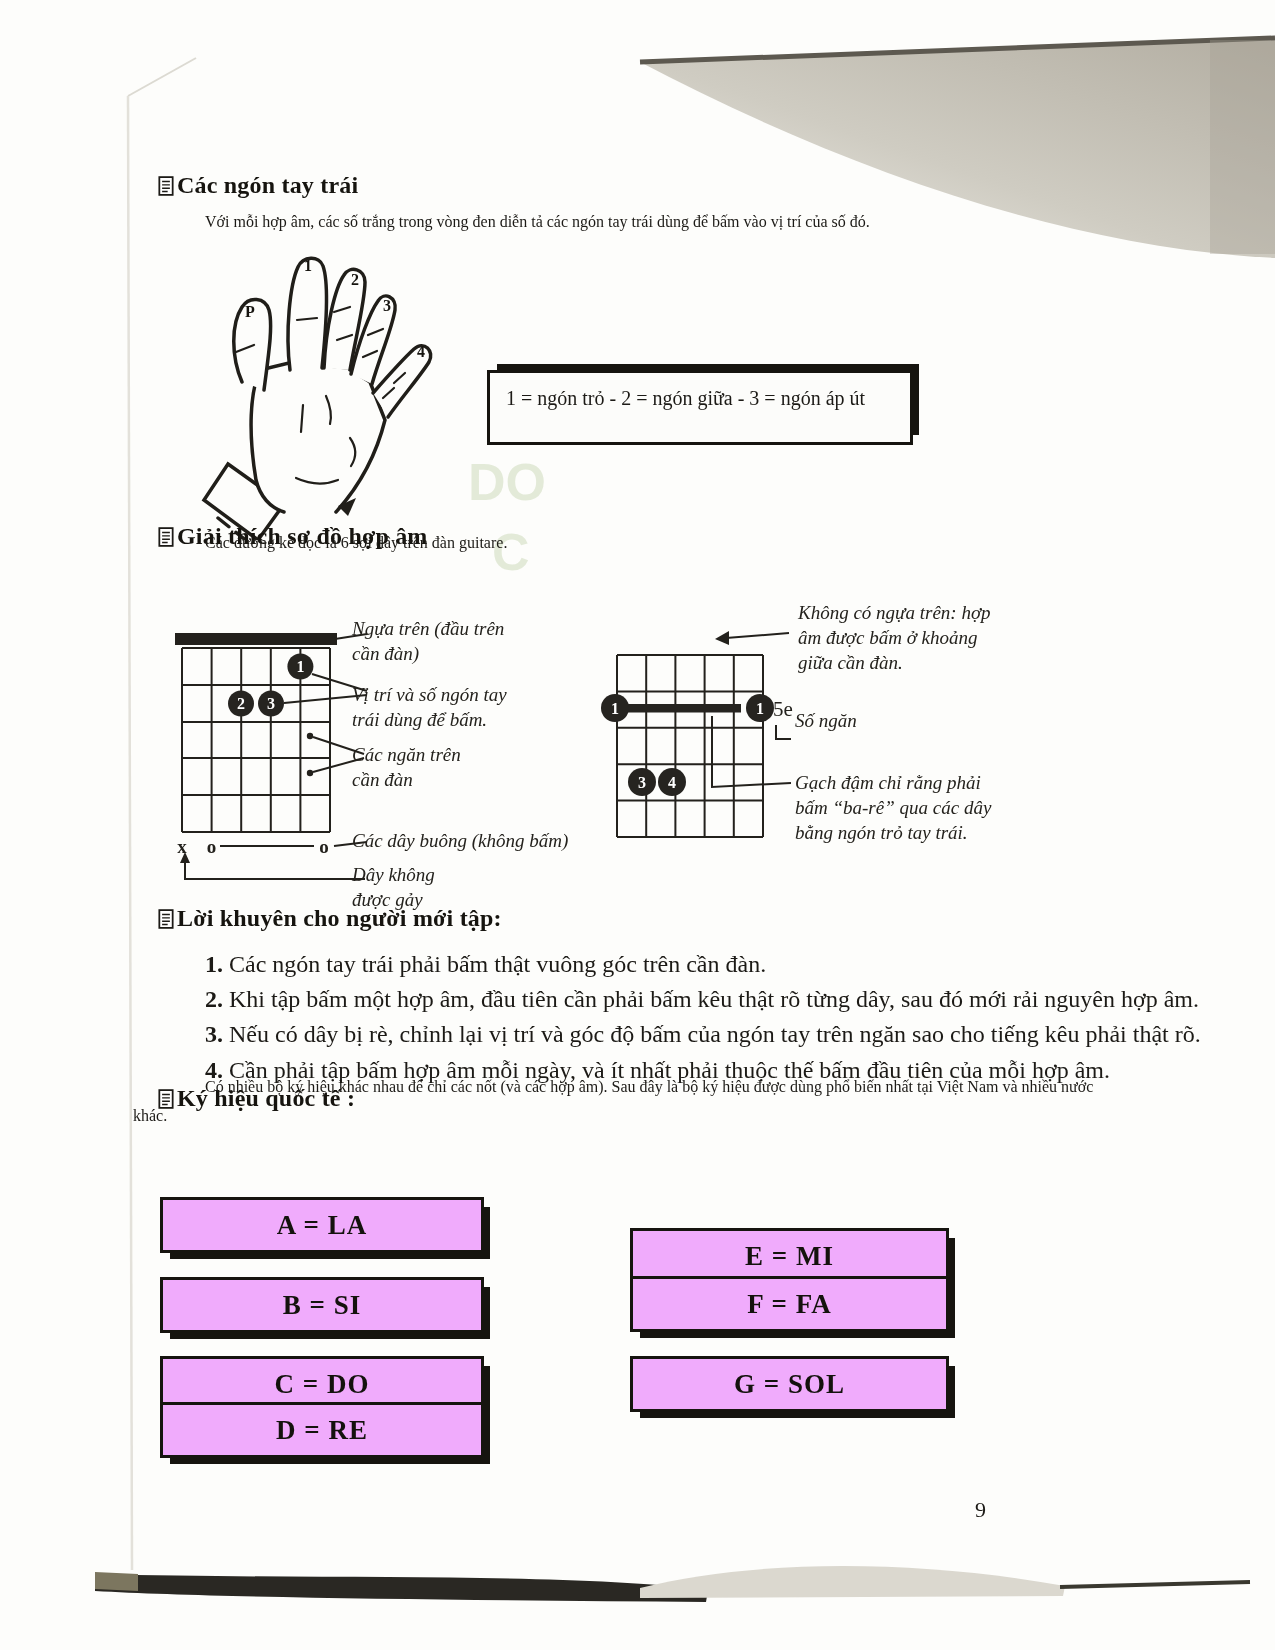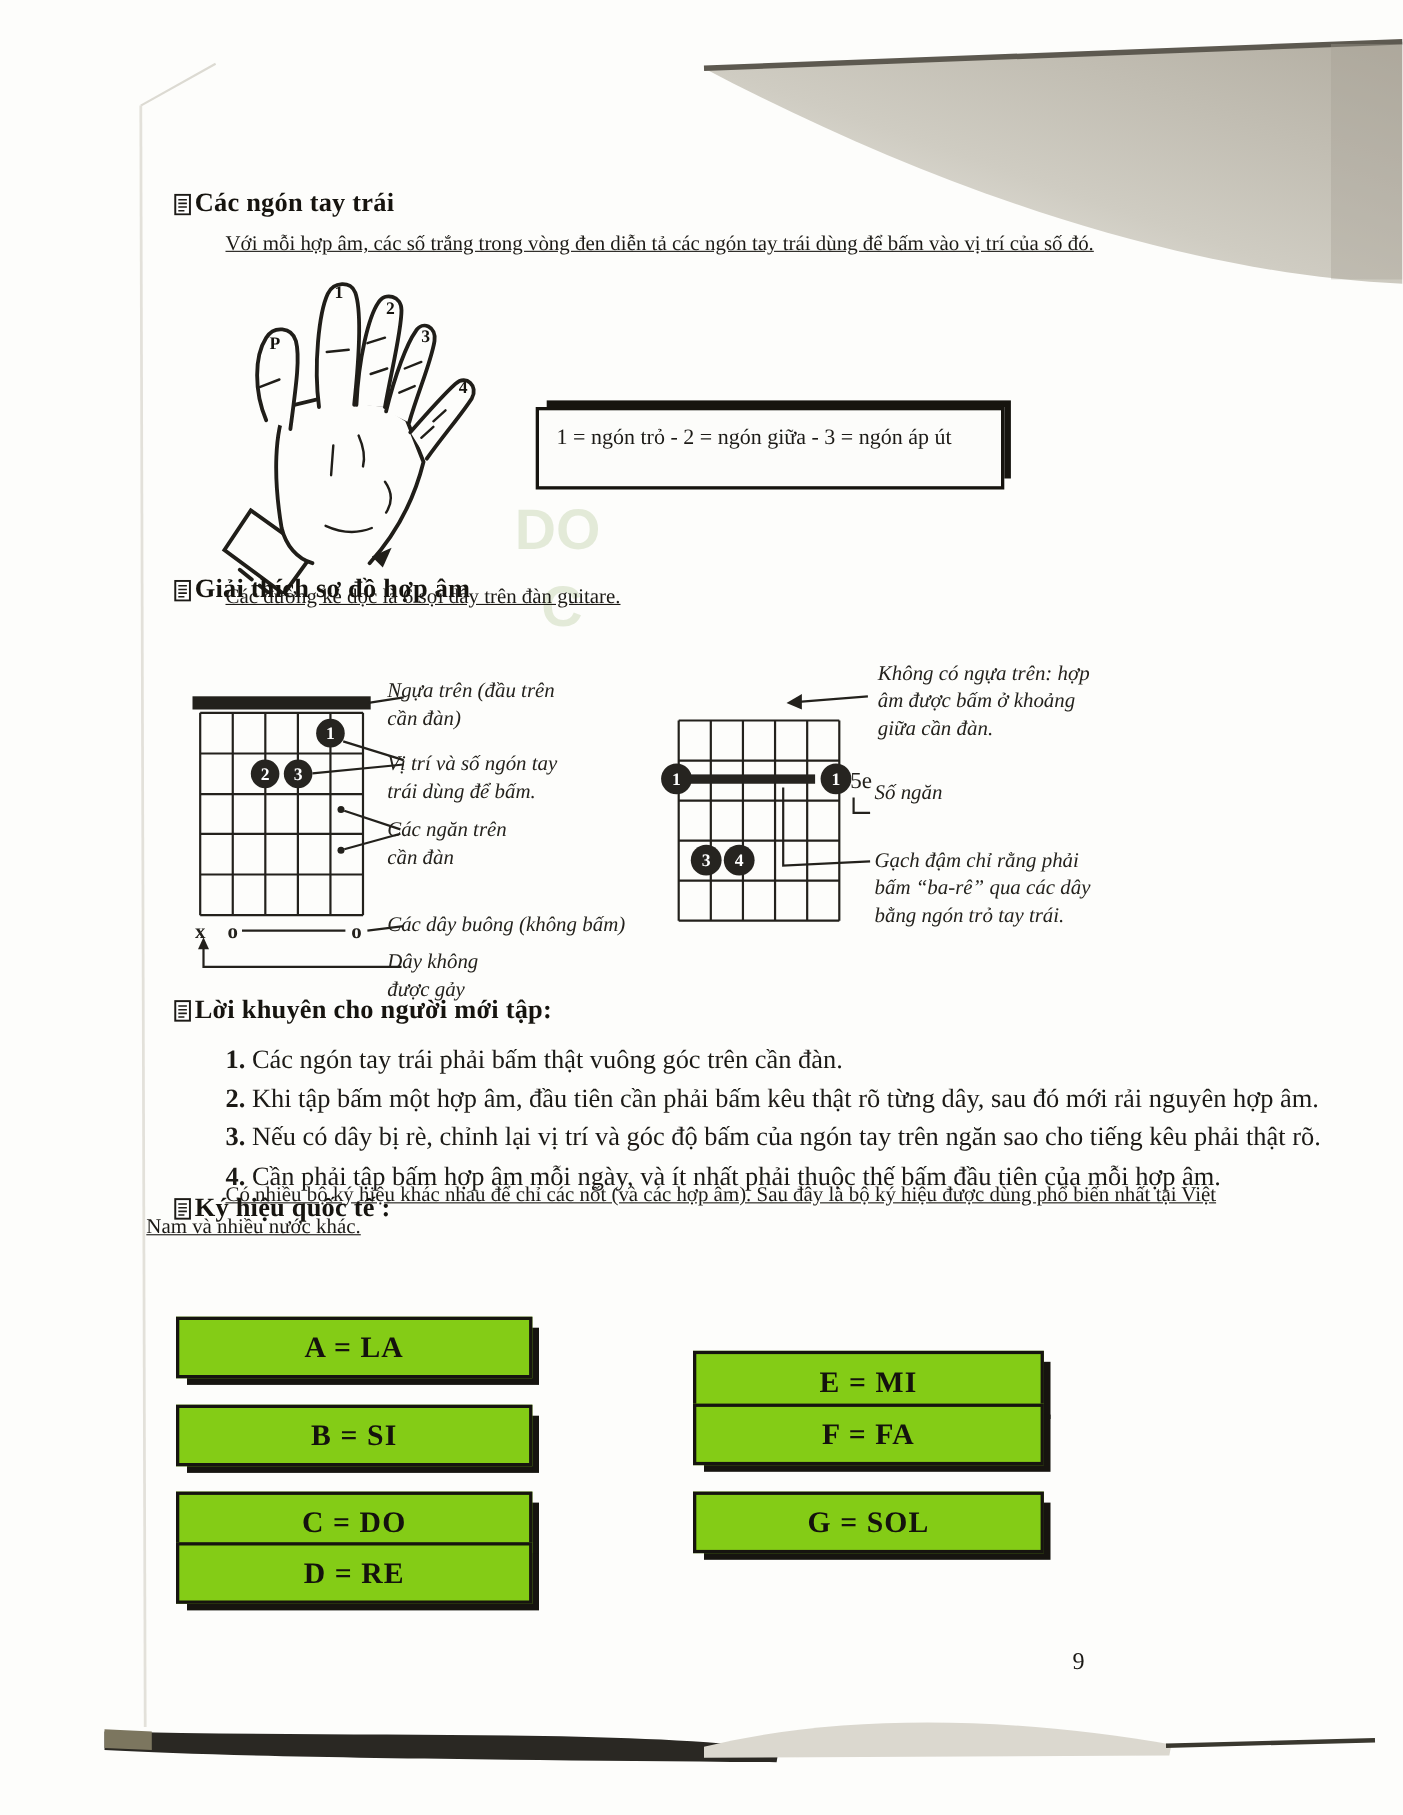--- a/index.html
+++ b/index.html
@@ -8,33 +8,33 @@
     background:#fdfdfb;overflow:hidden;
     font-family:"Liberation Serif","DejaVu Serif",serif;
     color:#1c1a16;
   }
   .abs{position:absolute;}
   .heading{
     display:flex;align-items:center;gap:3px;
     font-size:24px;font-weight:700;color:#16140f;letter-spacing:.2px;
   }
   .doc-icon{width:16px;height:20px;flex:0 0 auto;}
-  .body-text{font-size:19px;line-height:29px;text-decoration:underline;}
+  .body-text{font-size:16px;line-height:29px;}
   .indent{text-indent:72px;}
   .ann{font-style:italic;font-size:19px;line-height:25px;color:#24221d;}
   .legend-box{
     width:388px;padding:10px 16px 28px 16px;
     background:#fcfcfa;border:3px solid #16140f;
     box-shadow:8px -8px 0 -2px #16140f;
     font-size:20px;line-height:31px;font-weight:500;
   }
   .advice-item{font-size:24px;white-space:nowrap;}
   .advice-item .num{font-weight:700;margin-right:6px;}
   .note-box{
-    background:#84cc16;border:3px solid #16140f;
+    background:#f0abfc;border:3px solid #16140f;
     box-shadow:8px 8px 0 -2px #16140f;
     text-align:center;font-size:27px;font-weight:700;
     line-height:50px;height:50px;letter-spacing:1px;color:#14120d;
   }
   .note-left{width:318px;left:160px;}
   .note-right{width:313px;left:630px;}
   .page-num{font-size:22px;}
   .ghost{color:#4d7c0f;opacity:.14;font-weight:700;font-family:"Liberation Sans",sans-serif;}
   svg text{font-family:"Liberation Serif","DejaVu Serif",serif;}
 </style>

